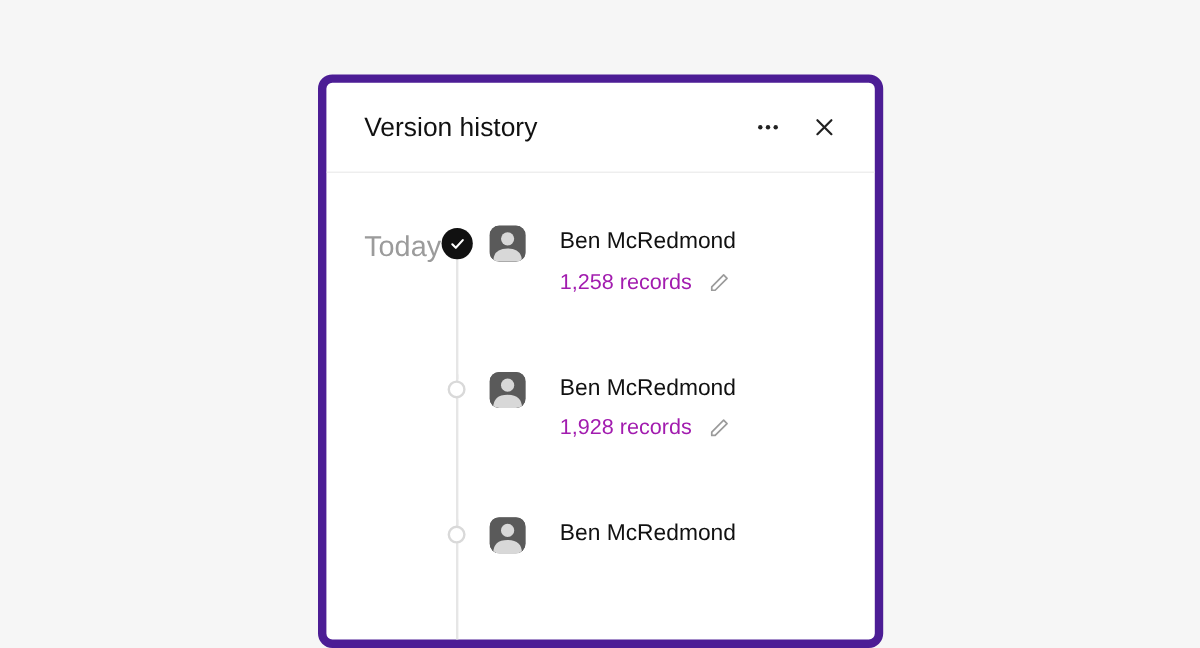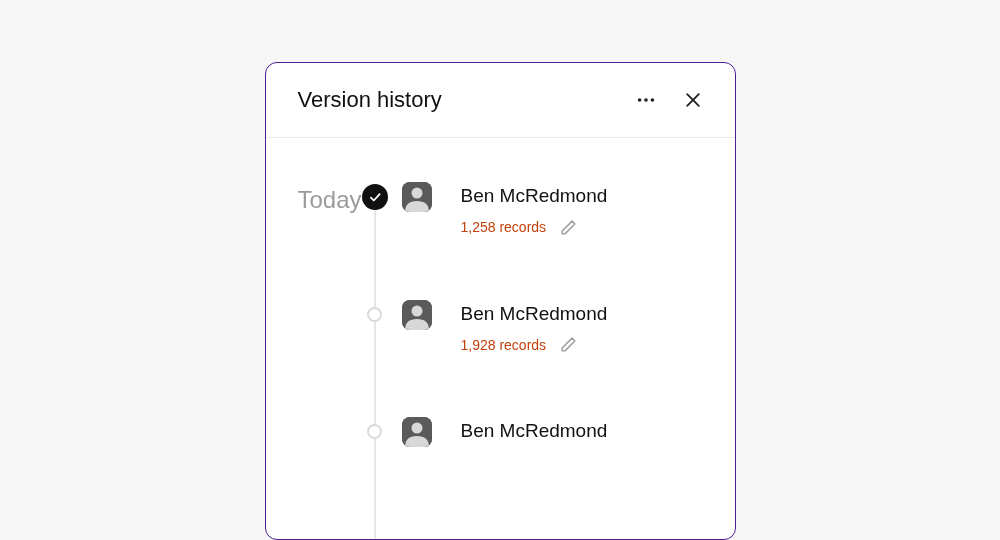--- a/index.html
+++ b/index.html
@@ -13,21 +13,21 @@
       background: #f6f6f6;
       font-family: -apple-system, BlinkMacSystemFont, "Segoe UI", Helvetica, Arial, sans-serif;
       display: flex;
       justify-content: center;
       padding-top: 62px;
       overflow: hidden;
     }
     .panel {
       width: 471px;
       background: #ffffff;
-      border: 1px solid #4c1d95;
+      border: 7px solid #4c1d95;
       border-radius: 12px;
       overflow: hidden;
     }
     .panel-header {
       display: flex;
       align-items: center;
       justify-content: space-between;
       padding: 22px 28px 22px 32px;
       border-bottom: 1px solid #eaeaea;
     }
@@ -126,22 +126,22 @@
       color: #111;
       line-height: 1.5;
     }
     .entry-sub {
       display: flex;
       align-items: center;
       gap: 14px;
       margin-top: 8px;
     }
     .record-count {
-      font-size: 14px;
-      color: #c2410c;
+      font-size: 18px;
+      color: #a21caf;
     }
     .pencil-btn {
       background: none;
       border: none;
       padding: 0;
       cursor: pointer;
       color: #9b9b9b;
       display: flex;
       align-items: center;
     }

